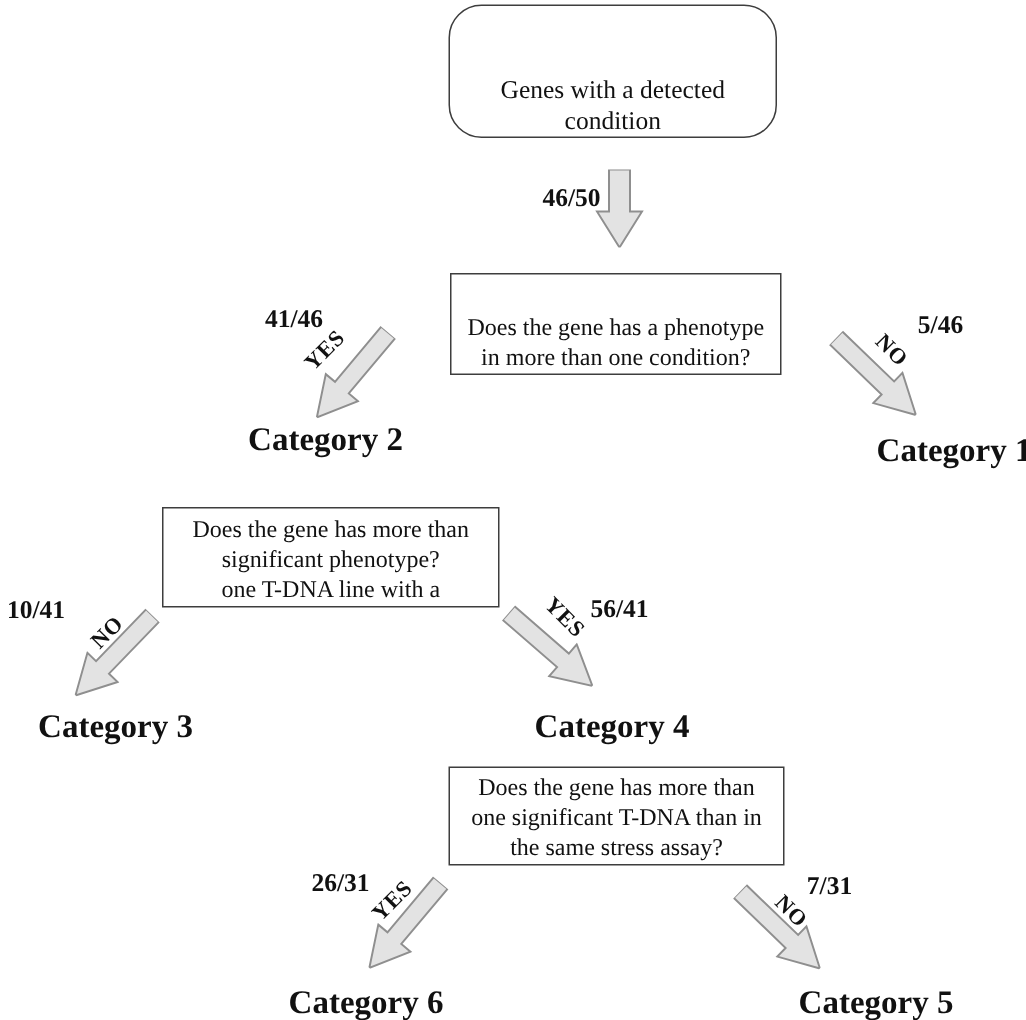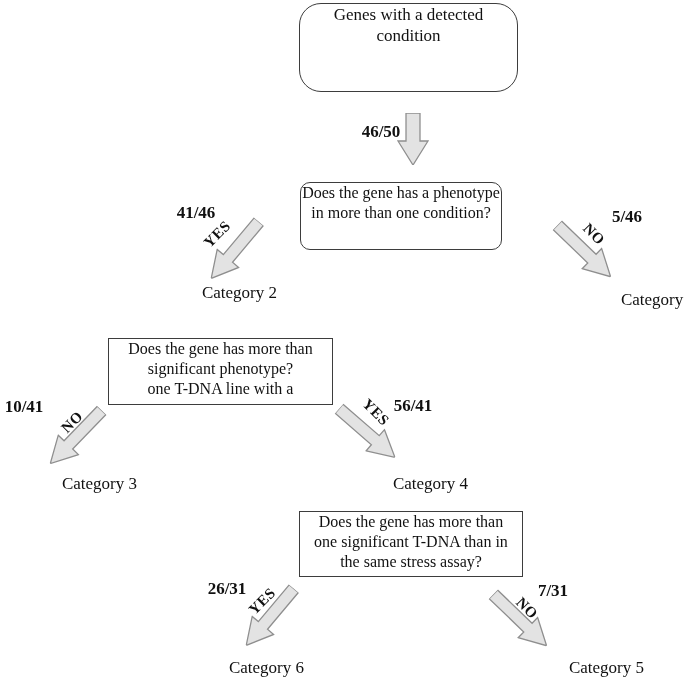--- a/index.html
+++ b/index.html
@@ -16,21 +16,21 @@
     color: var(--text, #111111);
     overflow: hidden;
   }
 
   .node-box {
     position: absolute;
     background: #ffffff;
     border: 1px solid var(--box-border, #3d3d3d);
     display: flex;
     flex-direction: column;
-    justify-content: flex-start;
+    justify-content: flex-end;
     align-items: center;
     text-align: center;
     box-sizing: border-box;
   }
   .start-box {
     border-radius: 22px;
     border-width: 1.5px;
     font-size: 17px;
     line-height: 21px;
   }
@@ -54,23 +54,23 @@
     text-align: center;
     font-weight: bold;
     font-size: 15px;
     line-height: 16px;
     letter-spacing: 0.5px;
     white-space: nowrap;
   }
   .category-label {
     position: absolute;
     width: 120px;
-    text-align: right;
-    font-weight: normal;
-    font-size: 17px;
+    text-align: center;
+    font-weight: bold;
+    font-size: 22px;
     line-height: 19px;
     white-space: nowrap;
   }
 
   .arrow {
     position: absolute;
   }
   .arrow svg { display: block; }
   .arrow polygon {
     fill: var(--arrow-fill, #e3e3e3);
@@ -97,21 +97,21 @@
     <div>condition</div>
   </div>
 
   <div class="count-label" style="left:351px; top:122px;">46/50</div>
   <div class="arrow rot-90" style="left:387px; top:122px; width:52px; height:34px;">
     <svg width="52" height="34" viewBox="0 0 52 34" aria-hidden="true">
       <polygon points="0,10 28,10 28,2 52,17 28,32 28,24 0,24"></polygon>
     </svg>
   </div>
 
-  <div class="node-box q-box" style="left:300px; top:182px; width:202px; height:68px;border-radius:10px;">
+  <div class="node-box q-box" style="left:300px; top:182px; width:221px; height:68px;">
     <div>Does the gene has a phenotype</div>
     <div>in more than one condition?</div>
   </div>
 
   <div class="count-label" style="left:166px; top:203px;">41/46</div>
   <div class="answer-label rot-neg45" style="left:195px; top:226px;">YES</div>
   <div class="arrow rot-130" style="left:198px; top:235px; width:74px; height:30px;">
     <svg width="74" height="30" viewBox="0 0 74 30" aria-hidden="true">
       <polygon points="0,9 48,9 48,1 74,15 48,29 48,21 0,21"></polygon>
     </svg>

